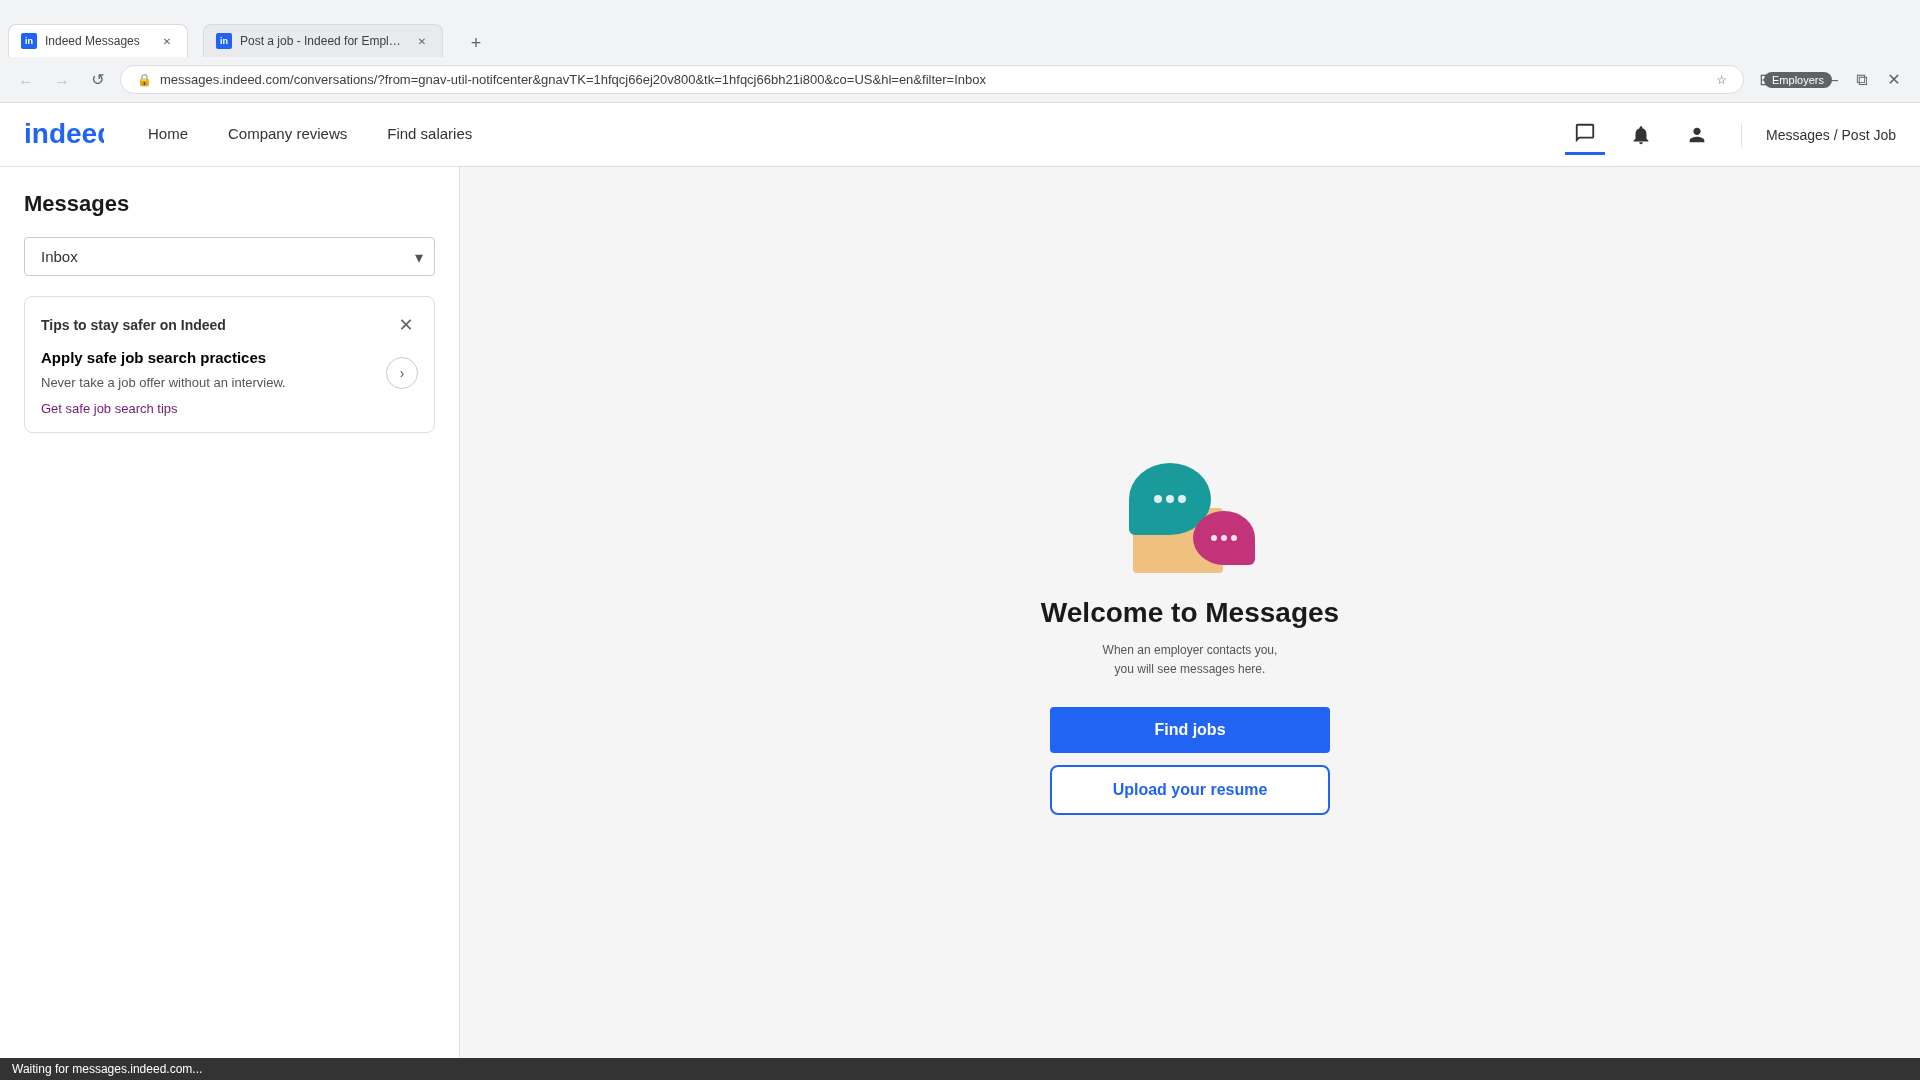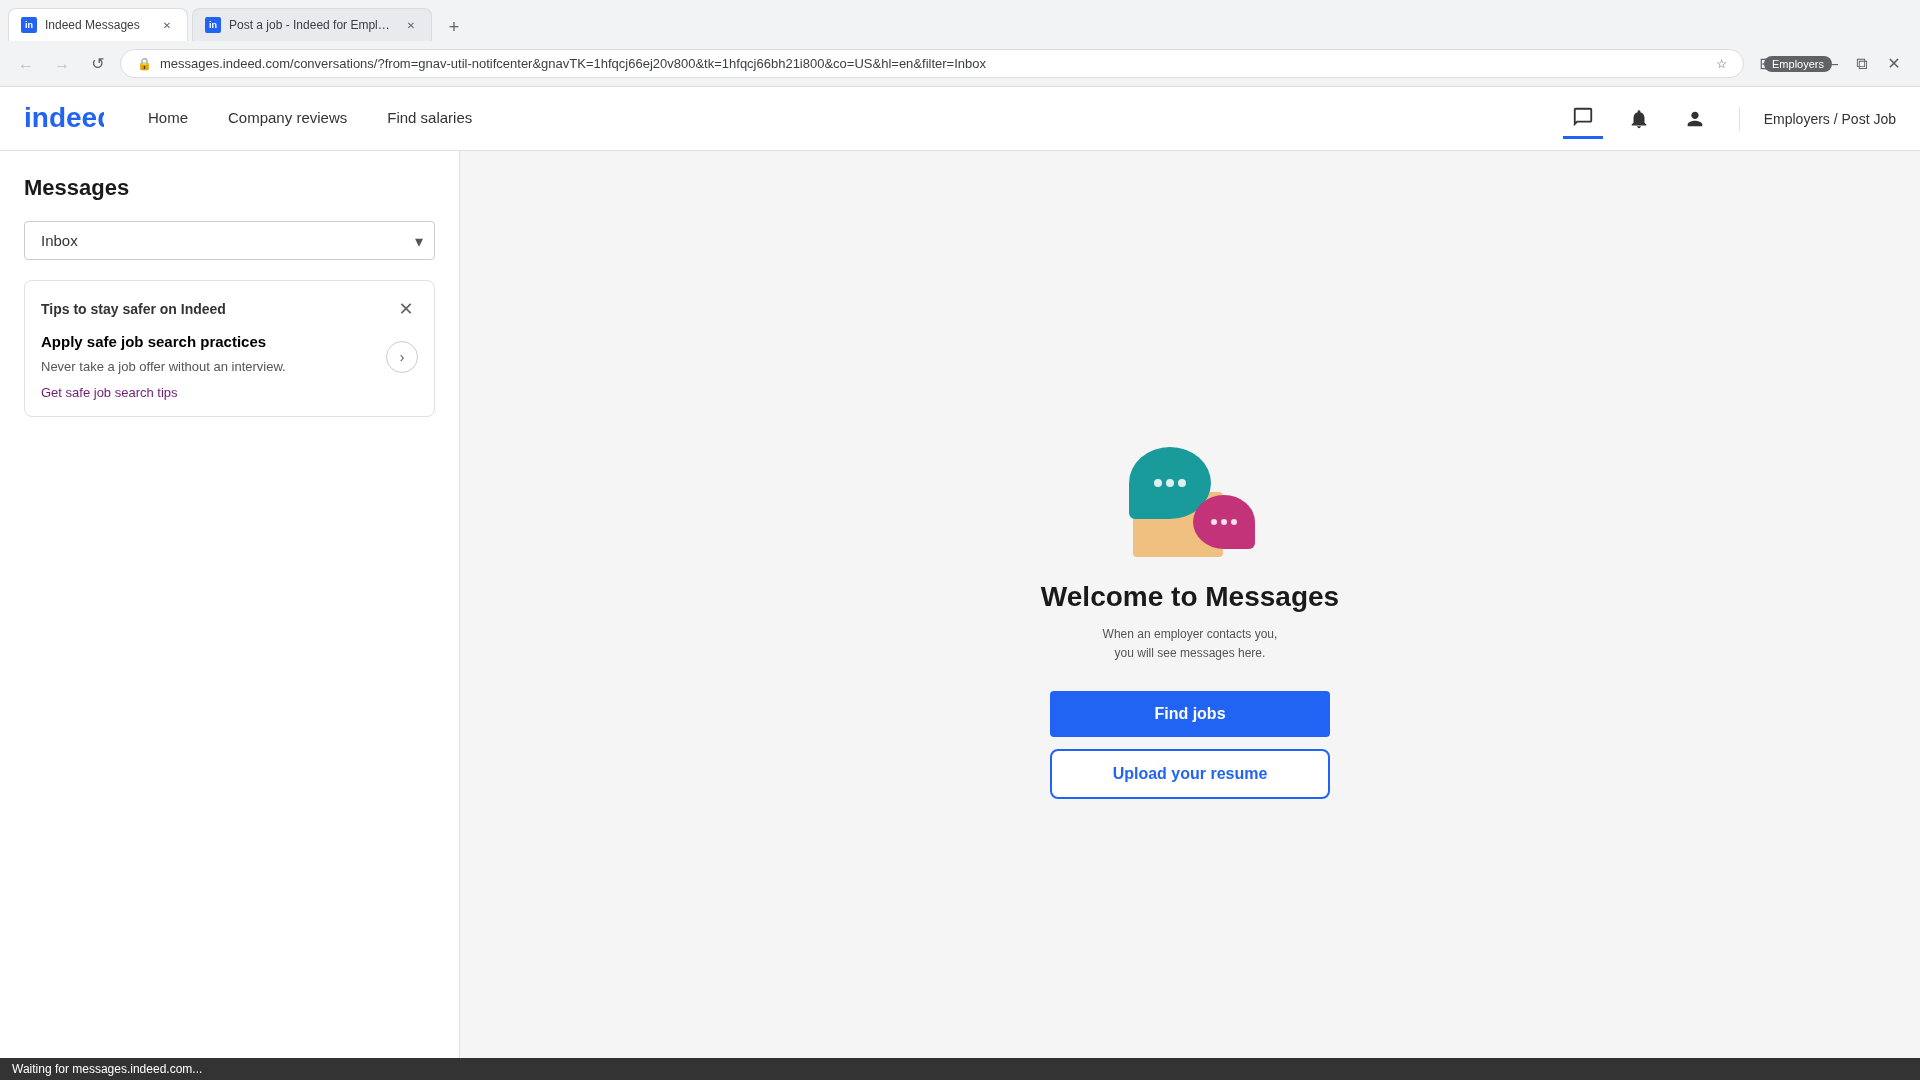--- a/index.html
+++ b/index.html
@@ -1,20 +1,20 @@
 <!DOCTYPE html>
 <html><head>
   <meta charset="utf-8">
   <style>
     * { box-sizing: border-box; margin: 0; padding: 0; }
     body { font-family: -apple-system, BlinkMacSystemFont, 'Segoe UI', Arial, sans-serif; background: #fff; font-size: 14px; color: #333; }
 
     
     .browser-chrome { background: #f1f3f4; border-bottom: 1px solid #dadce0; }
-    .tab-bar { display: flex; align-items: flex-end; padding: 8px 0 0 8px; gap: 4px; }
+    .tab-bar { display: flex; align-items: flex-end; padding: 24px 0 0 8px; gap: 15px; }
     .tab { display: flex; align-items: center; gap: 8px; padding: 8px 12px; background: #fff; border-radius: 8px 8px 0 0; min-width: 180px; max-width: 240px; border: 1px solid #dadce0; border-bottom: none; font-size: 13px; cursor: pointer; }
     .tab.active { background: #fff; z-index: 2; }
     .tab.inactive { background: #e8eaed; }
     .tab-favicon { width: 16px; height: 16px; border-radius: 2px; background: #2164f3; flex-shrink: 0; display: flex; align-items: center; justify-content: center; }
     .tab-title { flex: 1; overflow: hidden; text-overflow: ellipsis; white-space: nowrap; font-size: 12px; color: #3c4043; }
     .tab-close { width: 16px; height: 16px; border-radius: 50%; display: flex; align-items: center; justify-content: center; font-size: 10px; color: #5f6368; cursor: pointer; flex-shrink: 0; }
     .tab-new { width: 28px; height: 28px; border-radius: 50%; display: flex; align-items: center; justify-content: center; font-size: 18px; color: #5f6368; cursor: pointer; margin-left: 4px; }
     .address-bar { display: flex; align-items: center; gap: 8px; padding: 8px 12px; background: #f1f3f4; }
     .nav-btn { width: 28px; height: 28px; border-radius: 50%; display: flex; align-items: center; justify-content: center; color: #5f6368; cursor: pointer; font-size: 16px; }
     .nav-btn.disabled { color: #bdc1c6; cursor: default; }
@@ -131,21 +131,21 @@
       <svg viewBox="0 0 24 24">
           <path d="M12 22c1.1 0 2-.9 2-2h-4c0 1.1.9 2 2 2zm6-6v-5c0-3.07-1.63-5.64-4.5-6.32V4c0-.83-.67-1.5-1.5-1.5S10.5 3.17 10.5 4v.68C7.64 5.36 6 7.92 6 11v5l-2 2v1h16v-1l-2-2z"></path>
         </svg>
     </div>
     <div class="nav-icon-btn">
       <svg viewBox="0 0 24 24">
           <path d="M12 12c2.21 0 4-1.79 4-4s-1.79-4-4-4-4 1.79-4 4 1.79 4 4 4zm0 2c-2.67 0-8 1.34-8 4v2h16v-2c0-2.66-5.33-4-8-4z"></path>
         </svg>
     </div>
     <div class="nav-divider"></div>
-    <span class="employers-link">Employers / Post Job</span>
+    <span class="employers-link">Messages / Post Job</span>
   </div>
 </nav>
 
 <div class="main-container">
 
   <div class="left-panel">
     <h1 class="messages-title">Messages</h1>
 
     <div class="inbox-select-wrapper">
       <select>

